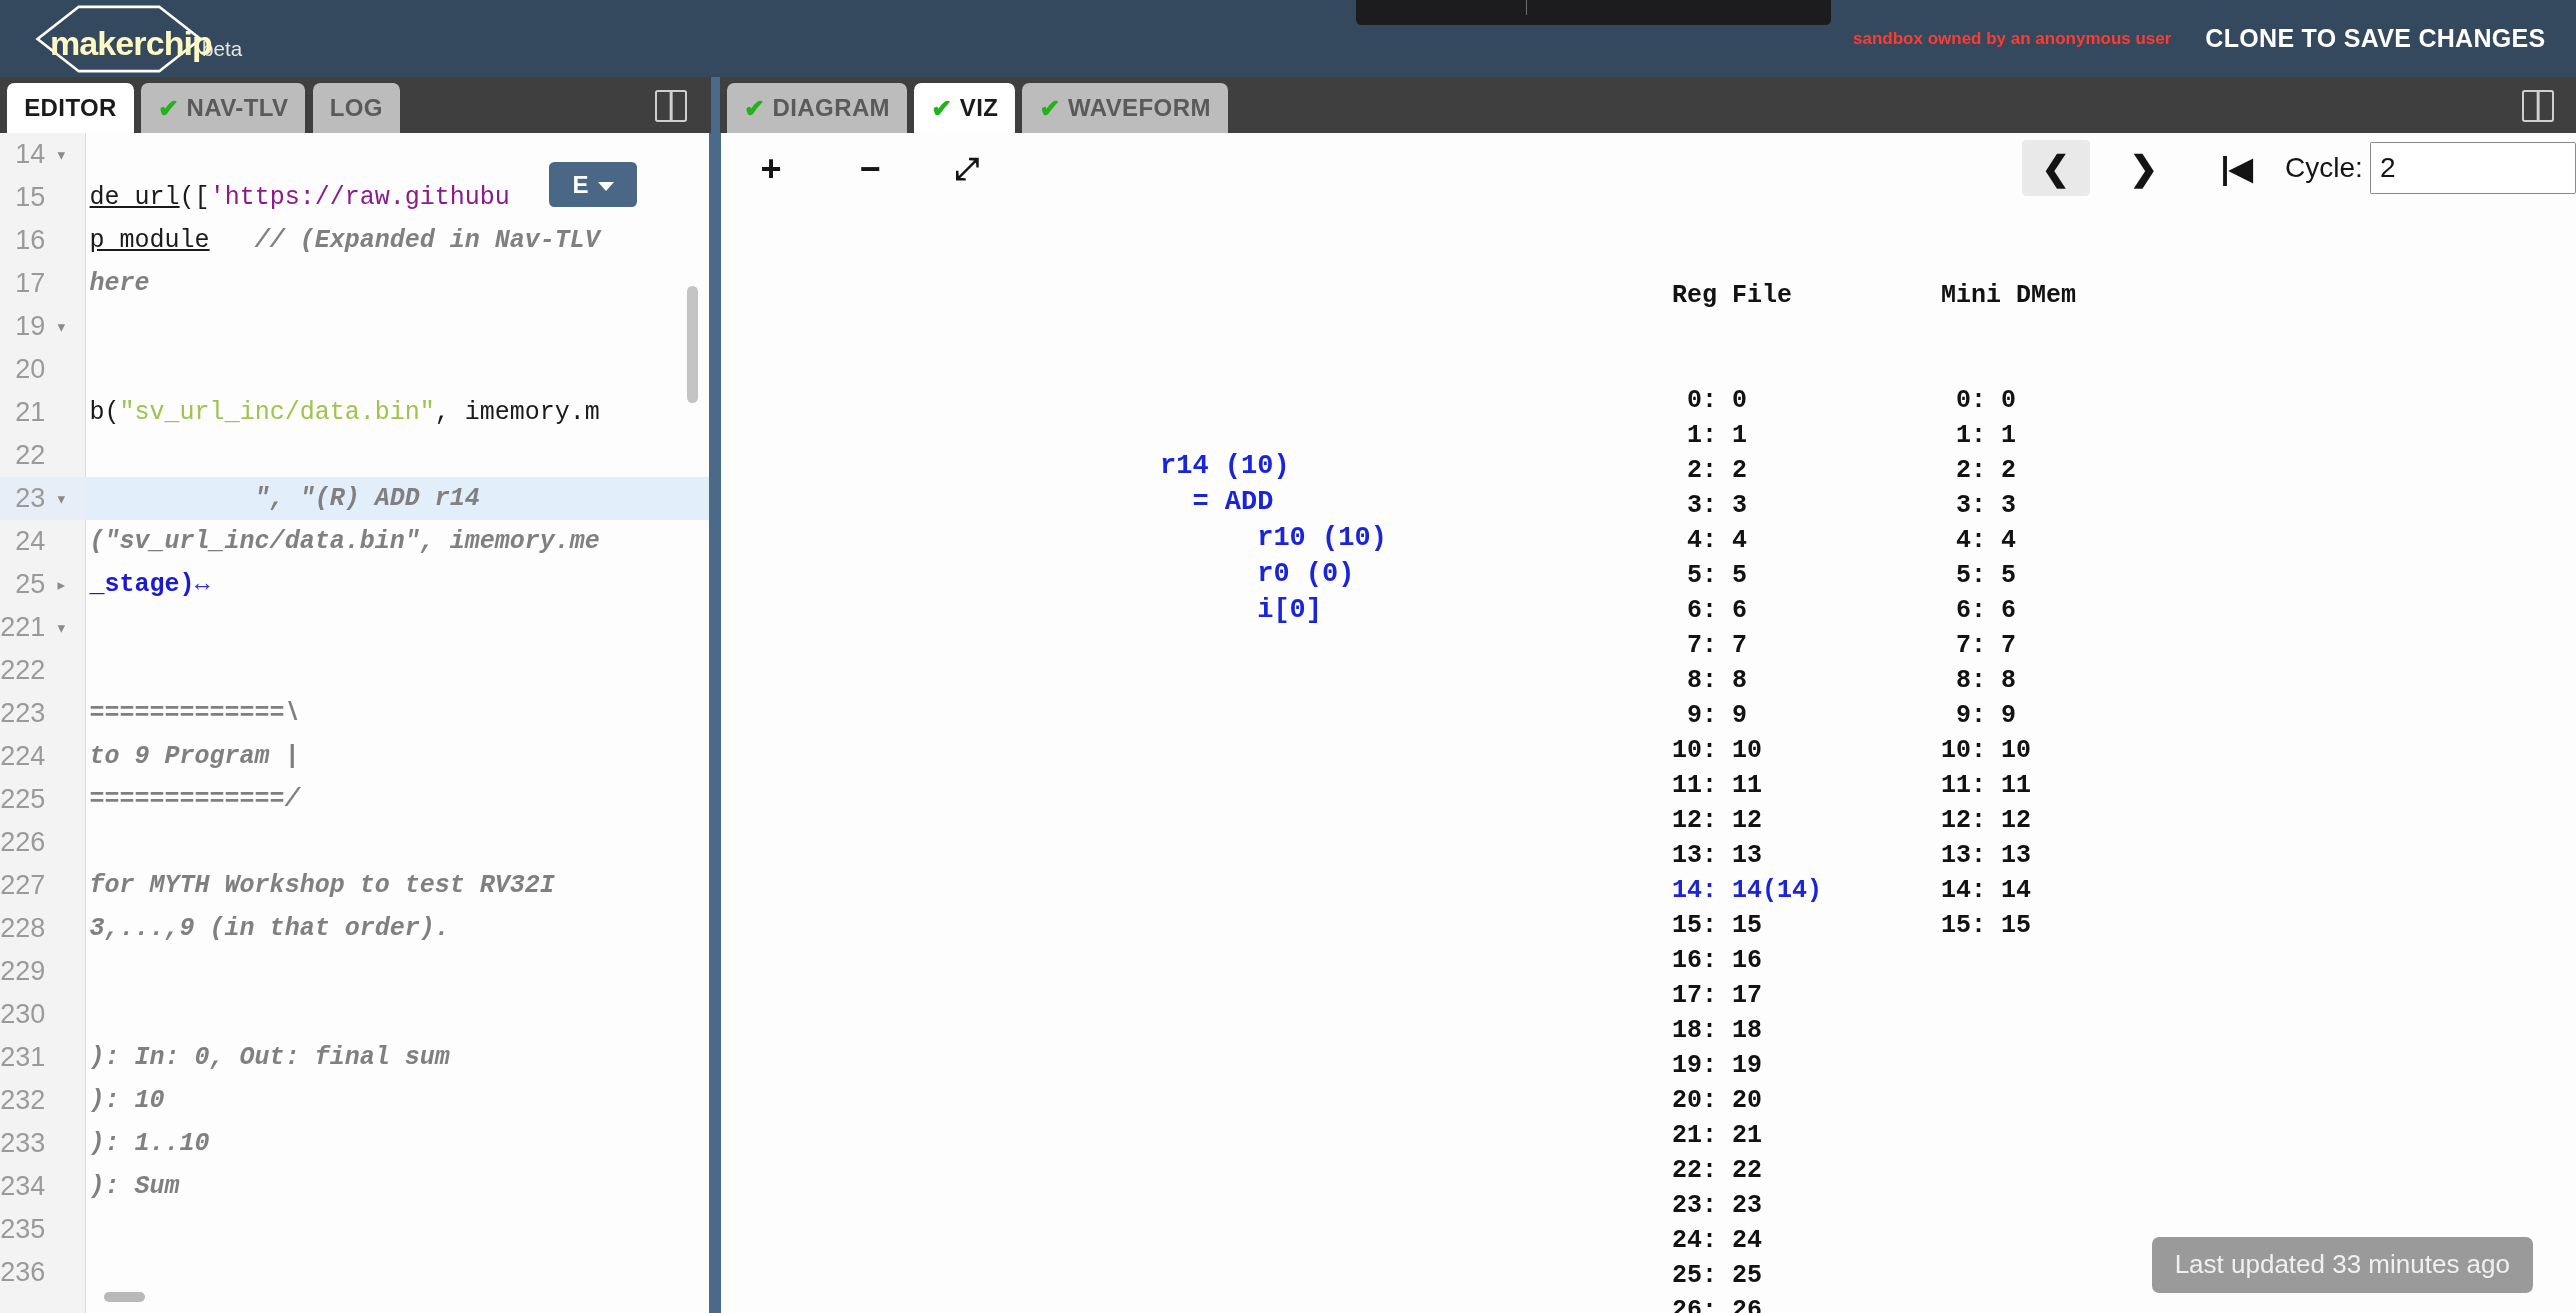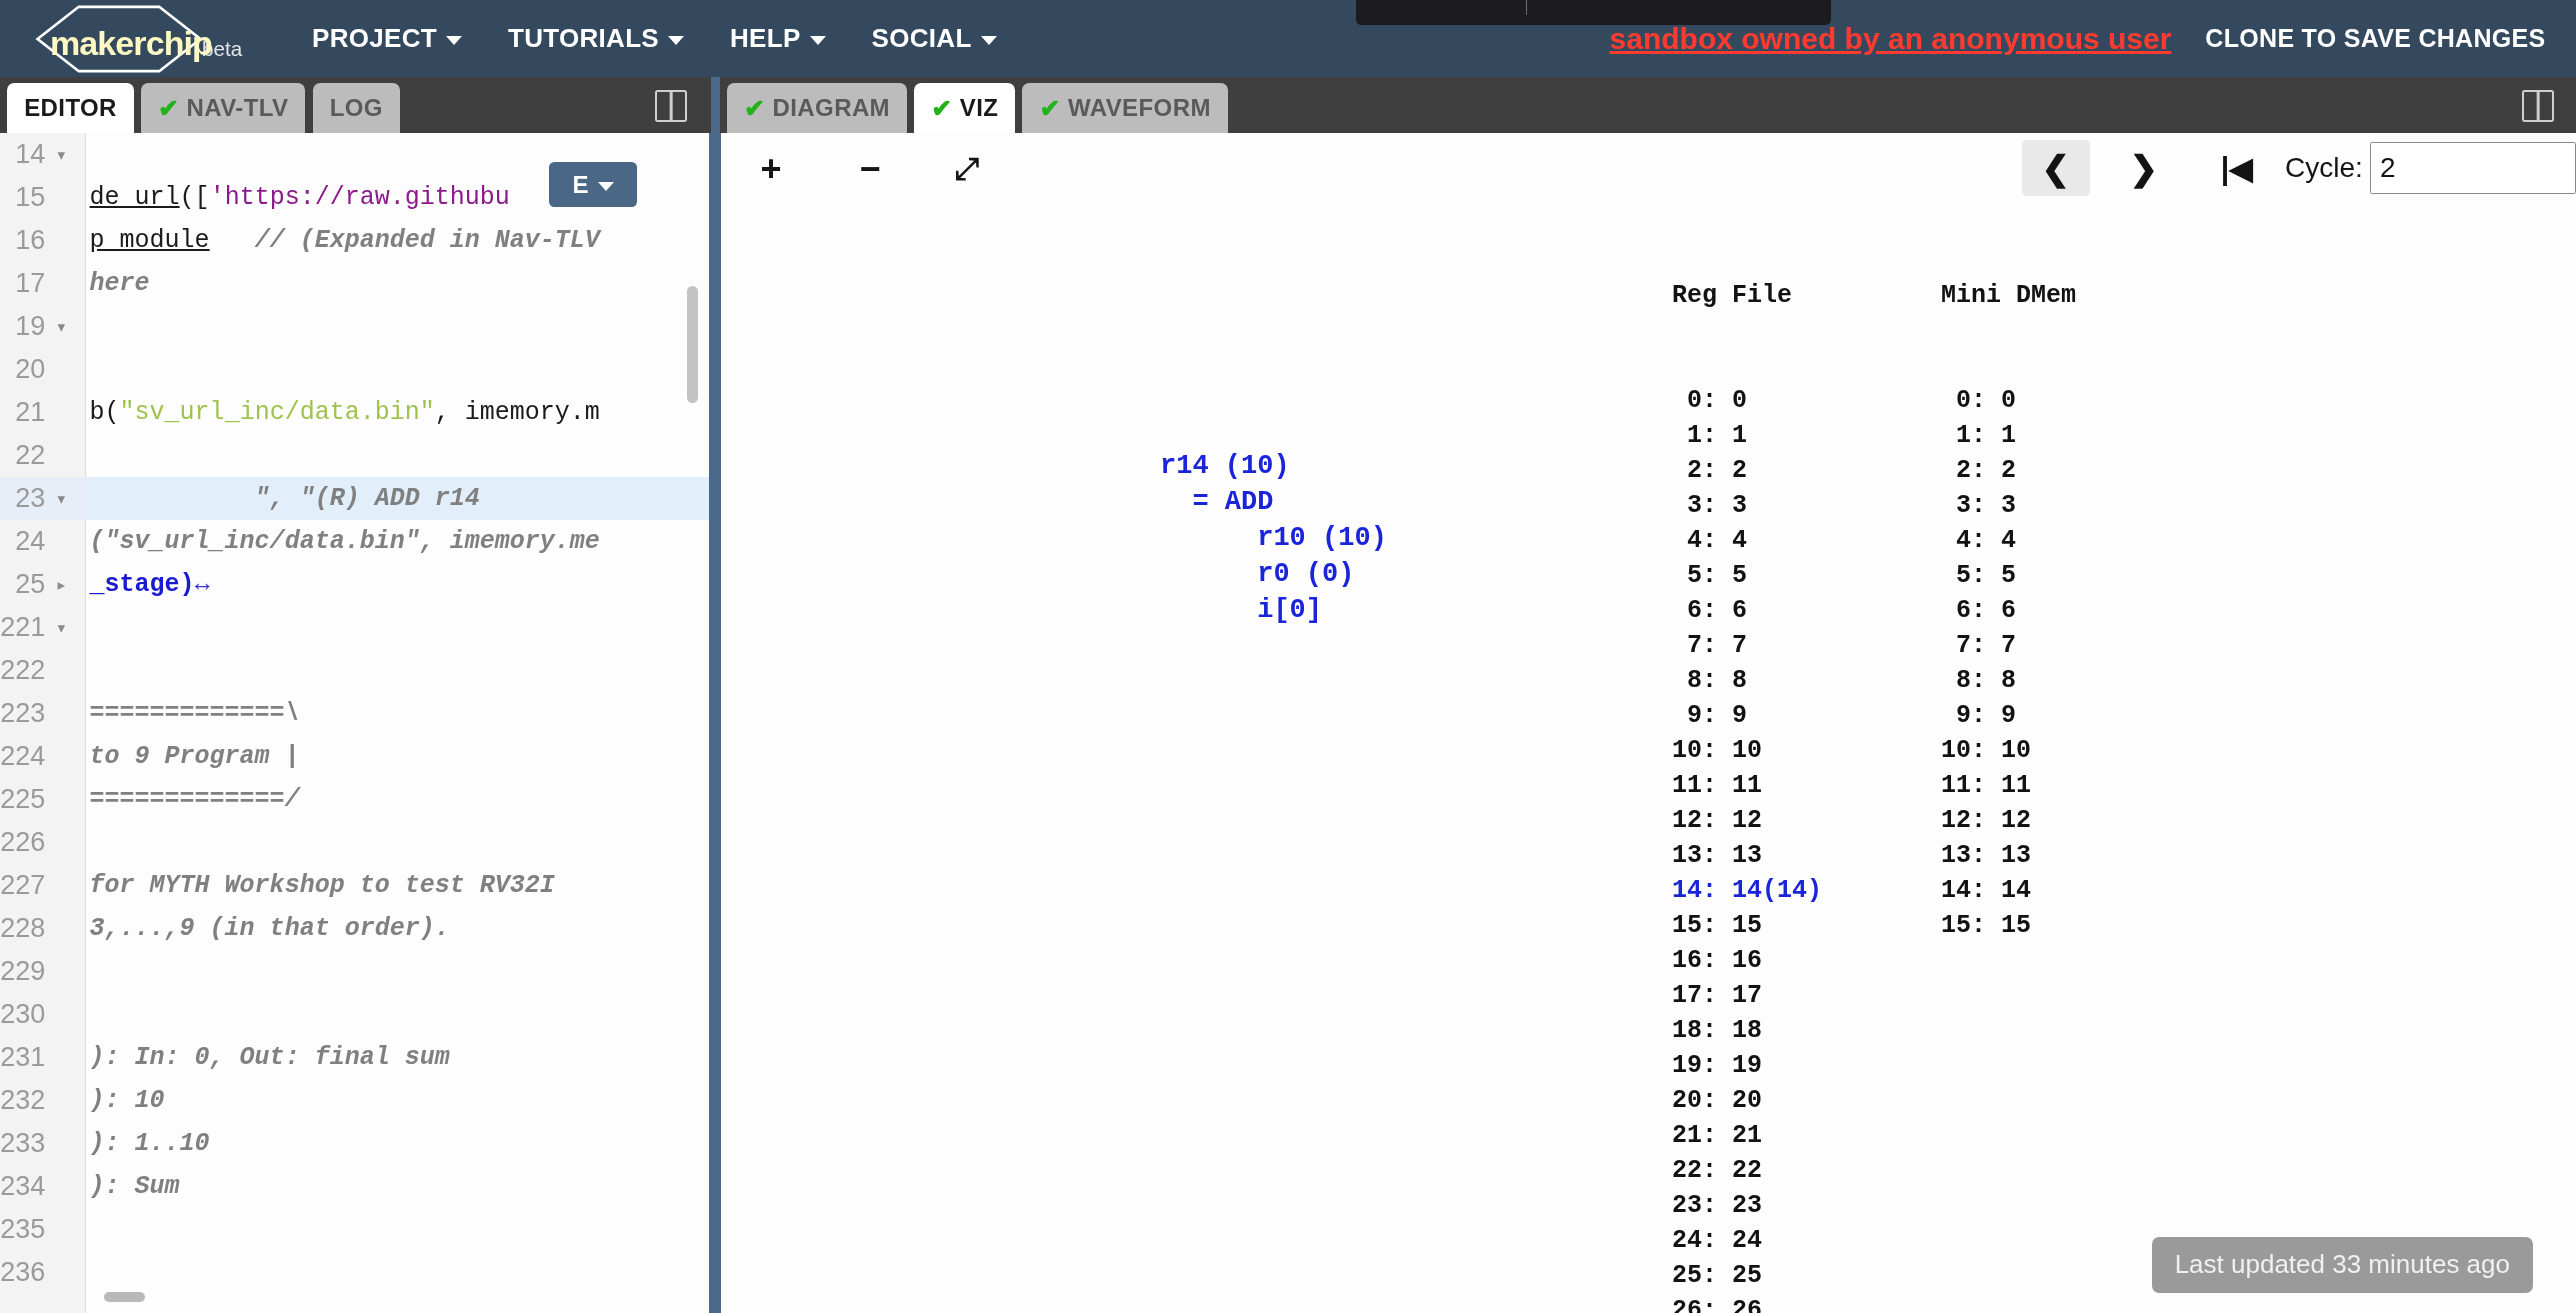--- a/index.html
+++ b/index.html
@@ -37,21 +37,21 @@
   }
   .caret {
     width: 0; height: 0; border-left: 8px solid transparent;
     border-right: 8px solid transparent; border-top: 9px solid #ffffff;
     display: inline-block; margin-top: 3.6px;
   }
   .nav-right {
     margin-left: auto; display: flex; align-items: center; gap: 34px;
     margin-right: 30.5px;
   }
-  .sandbox-note { color: #ff3b2f; font-size: 30px; font-weight: 700; white-space: nowrap; text-decoration: underline; }
+  .sandbox-note { color: #ff3b2f; font-size: 17px; font-weight: 700; white-space: nowrap; }
   .clone-btn {
     color: #ffffff; font-size: 25px; font-weight: 700; white-space: nowrap;
     cursor: pointer; letter-spacing: 0.3px;
   }
   .dark-overlay {
     position: absolute; top: -5.4px; left: 1356px; width: 475px; height: 30px;
     background: #1c1c1e; border-radius: 0 0 5.4px 5.4px;
   }
   .dark-overlay .divline {
     position: absolute; left: 170px; top: 0; width: 0.9px; height: 20px;
@@ -220,38 +220,20 @@
     <div class="brand">
       <div class="hexlogo">
         <svg width="170" height="70" viewBox="0 0 190 78">
           <polygon points="50,3 140,3 186,39 140,75 50,75 4,39" fill="none" stroke="#ffffff" stroke-width="3" transform="rotate(0 95 39)"></polygon>
         </svg>
         <span class="brandtext">makerchip</span>
       </div>
       <span class="betatext">beta</span>
     </div>
 
-    <div class="navitems">
-      <div class="navitem">
-        <span>PROJECT</span>
-        <span class="caret"></span>
-      </div>
-      <div class="navitem">
-        <span>TUTORIALS</span>
-        <span class="caret"></span>
-      </div>
-      <div class="navitem">
-        <span>HELP</span>
-        <span class="caret"></span>
-      </div>
-      <div class="navitem">
-        <span>SOCIAL</span>
-        <span class="caret"></span>
-      </div>
-    </div>
 
     <div class="nav-right">
       <span class="sandbox-note">sandbox owned by an anonymous user</span>
       <span class="clone-btn">CLONE TO SAVE CHANGES</span>
     </div>
 
     <div class="dark-overlay">
       <div class="divline"></div>
     </div>
   </div>

